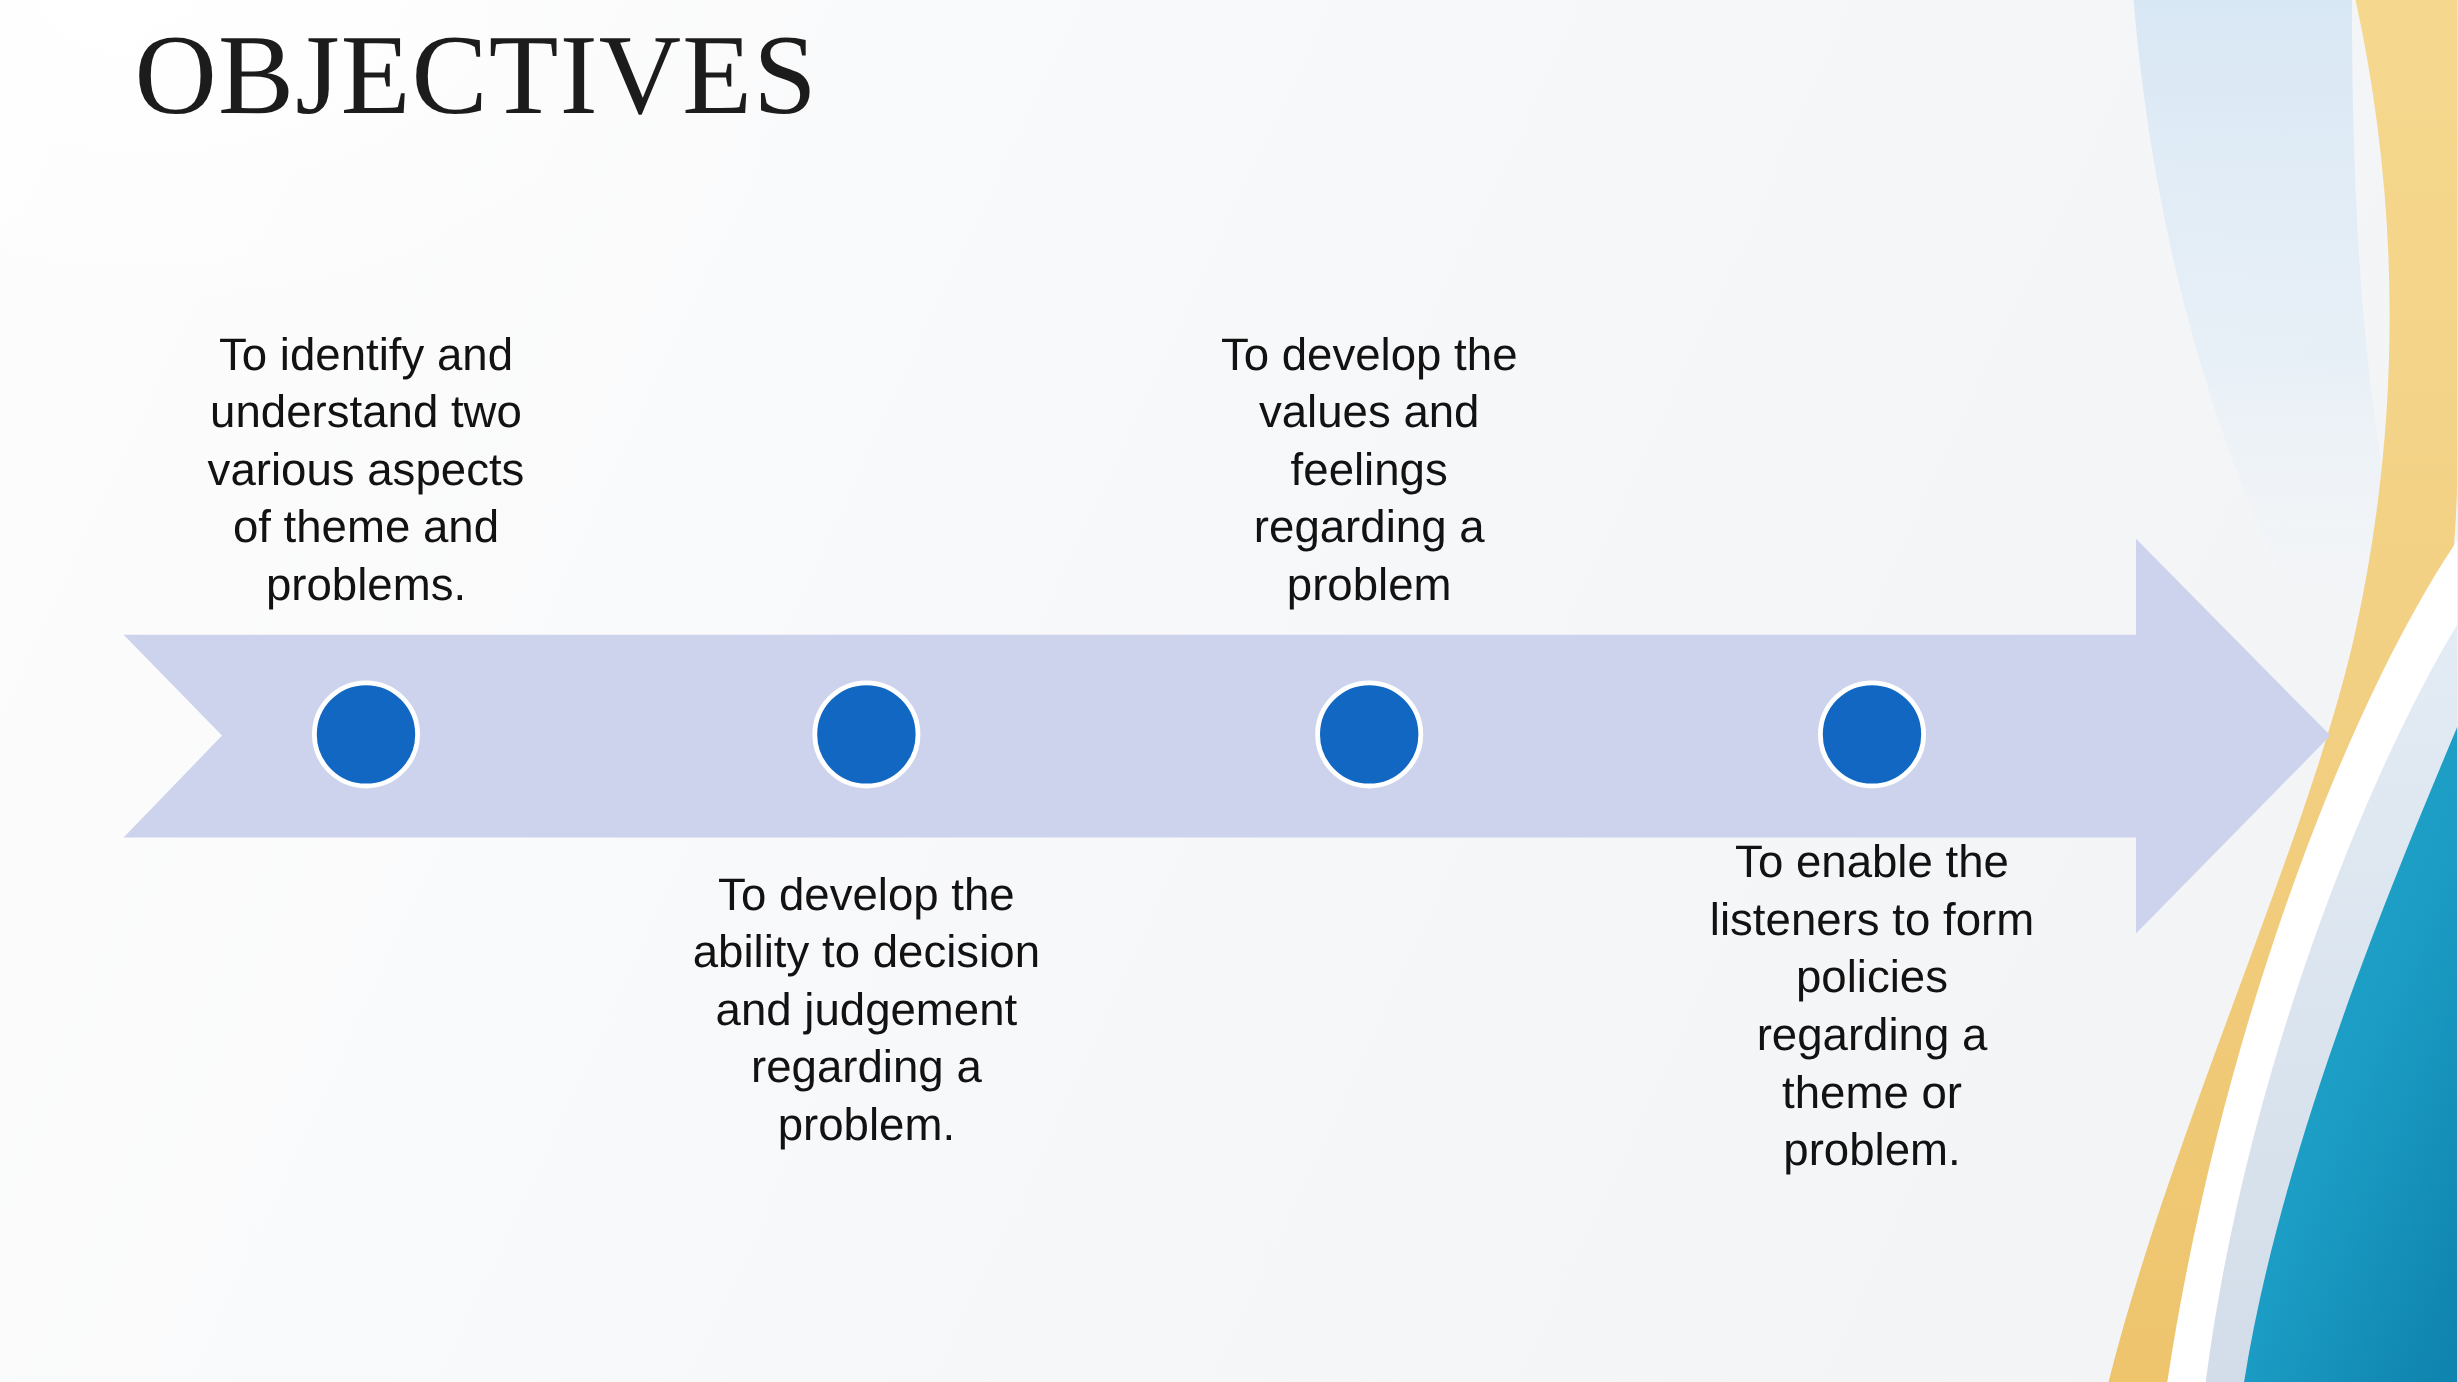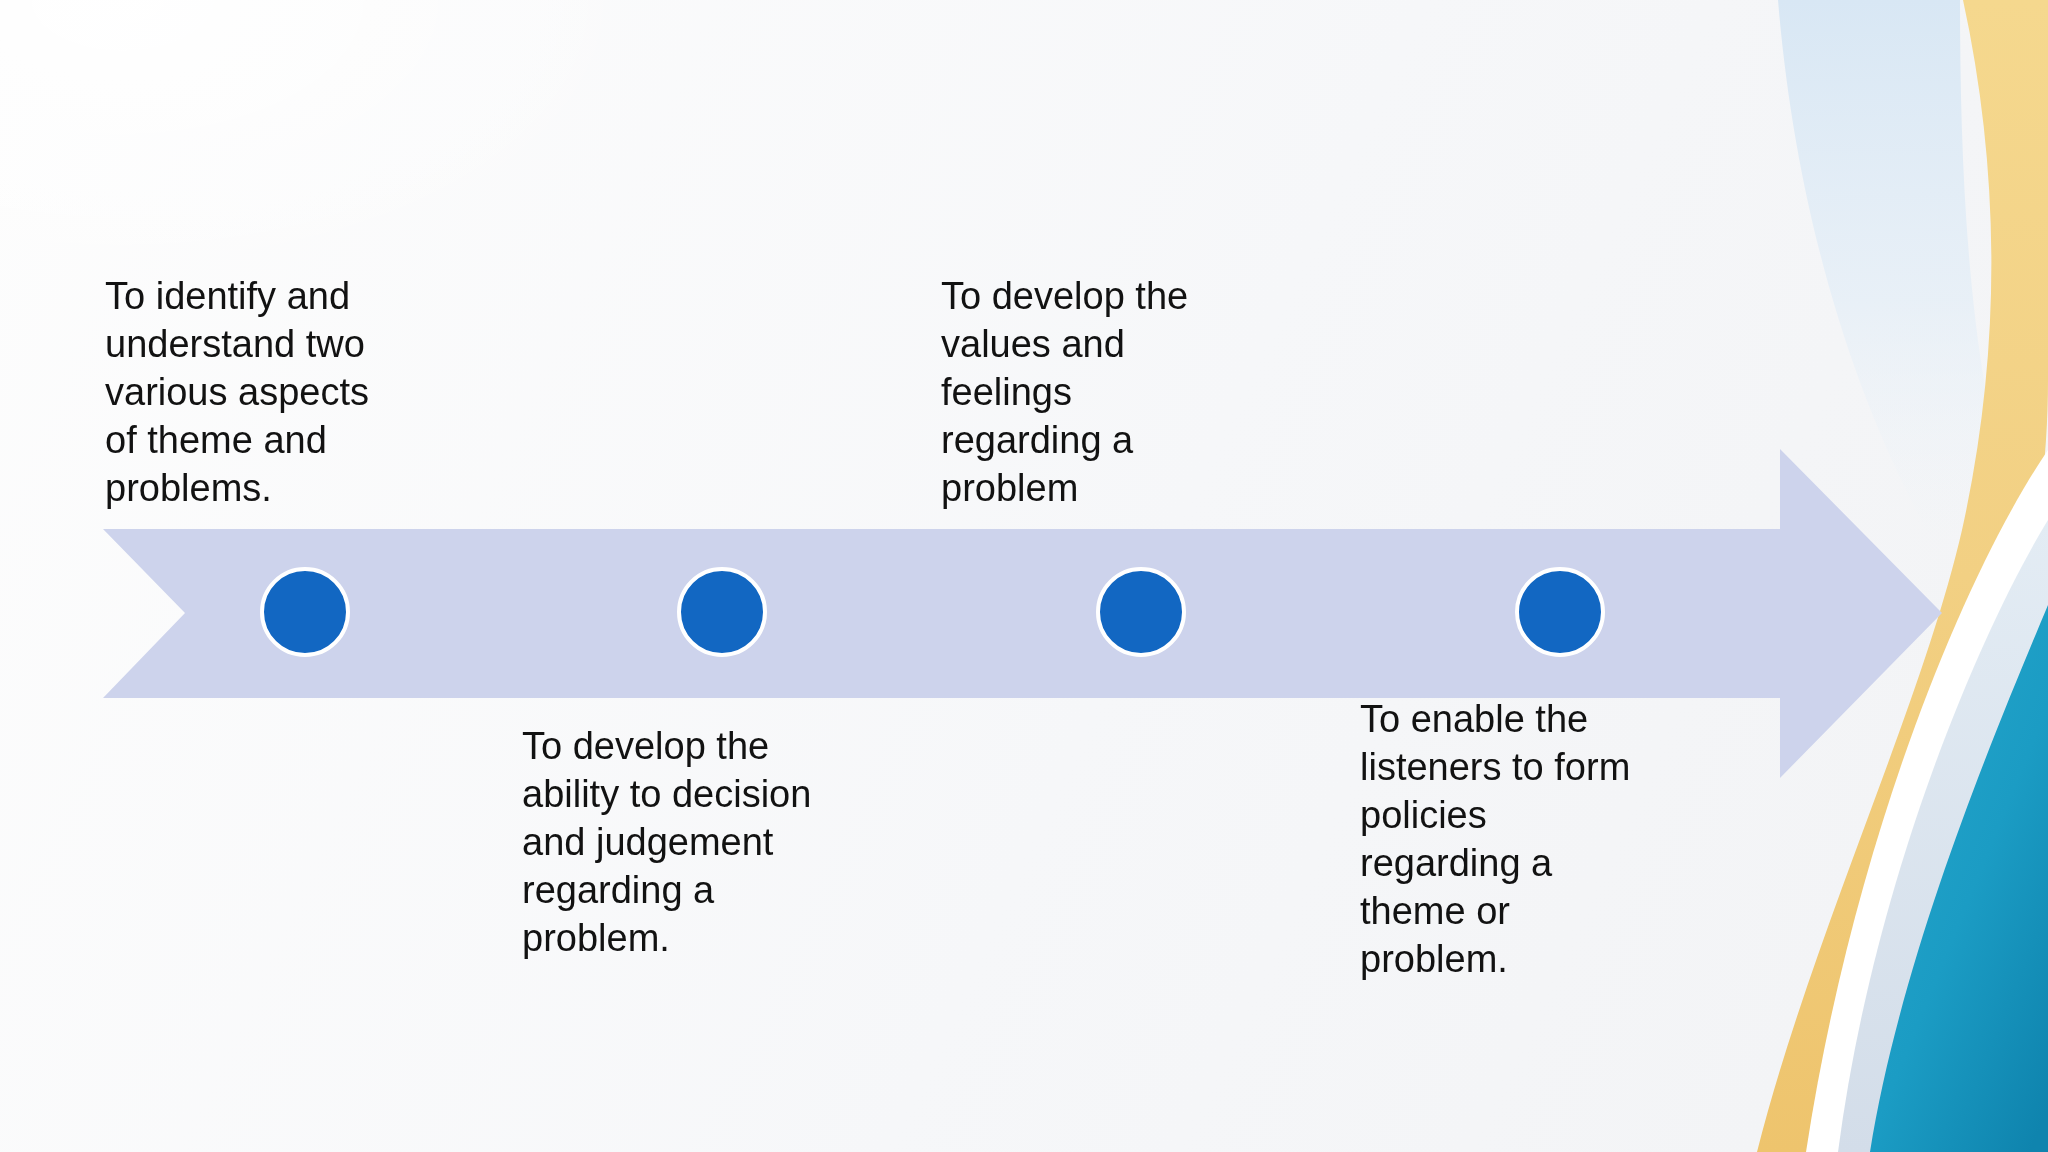--- a/index.html
+++ b/index.html
@@ -17,21 +17,21 @@
     position:absolute;left:112px;top:8px;margin:0;
     font-family:"Liberation Serif","DejaVu Serif",serif;
     font-weight:400;
     font-size:95px;line-height:1.15;
     color:#1c1c1c;
     letter-spacing:1px;
   }
   .step-text{
     position:absolute;width:400px;
     font-size:38px;line-height:48px;
-    color:#121212;
+    color:#121212;text-align:center;
     white-space:pre-line;
   }
   .s1{left:105px;top:272px;}
   .s2{left:522px;top:722px;}
   .s3{left:941px;top:272px;}
   .s4{left:1360px;top:695px;}
   .marker{
     position:absolute;width:82px;height:82px;
     background:#1267c2;
     border:4px solid #ffffff;
@@ -79,20 +79,21 @@
 
     <path d="M2048,450 C1960,580 1852,850 1806,1152 L2048,1152 Z" fill="#ffffff"></path>
 
     <path d="M2048,520 C1975,640 1872,890 1838,1152 L2048,1152 Z" fill="url(#gGray)"></path>
 
     <path d="M2048,605 C2000,720 1902,950 1870,1152 L2048,1152 Z" fill="url(#gTeal)"></path>
 
     <polygon points="103,529 1780,529 1780,449 1942,613 1780,778 1780,698 103,698 185,613" fill="#cdd3ec"></polygon>
   </svg>
 
+  <h1 class="title">OBJECTIVES</h1>
 
   <div class="step-text s1">To identify and
 understand two
 various aspects
 of theme and
 problems.</div>
   <div class="step-text s2">To develop the
 ability to decision
 and judgement
 regarding a

